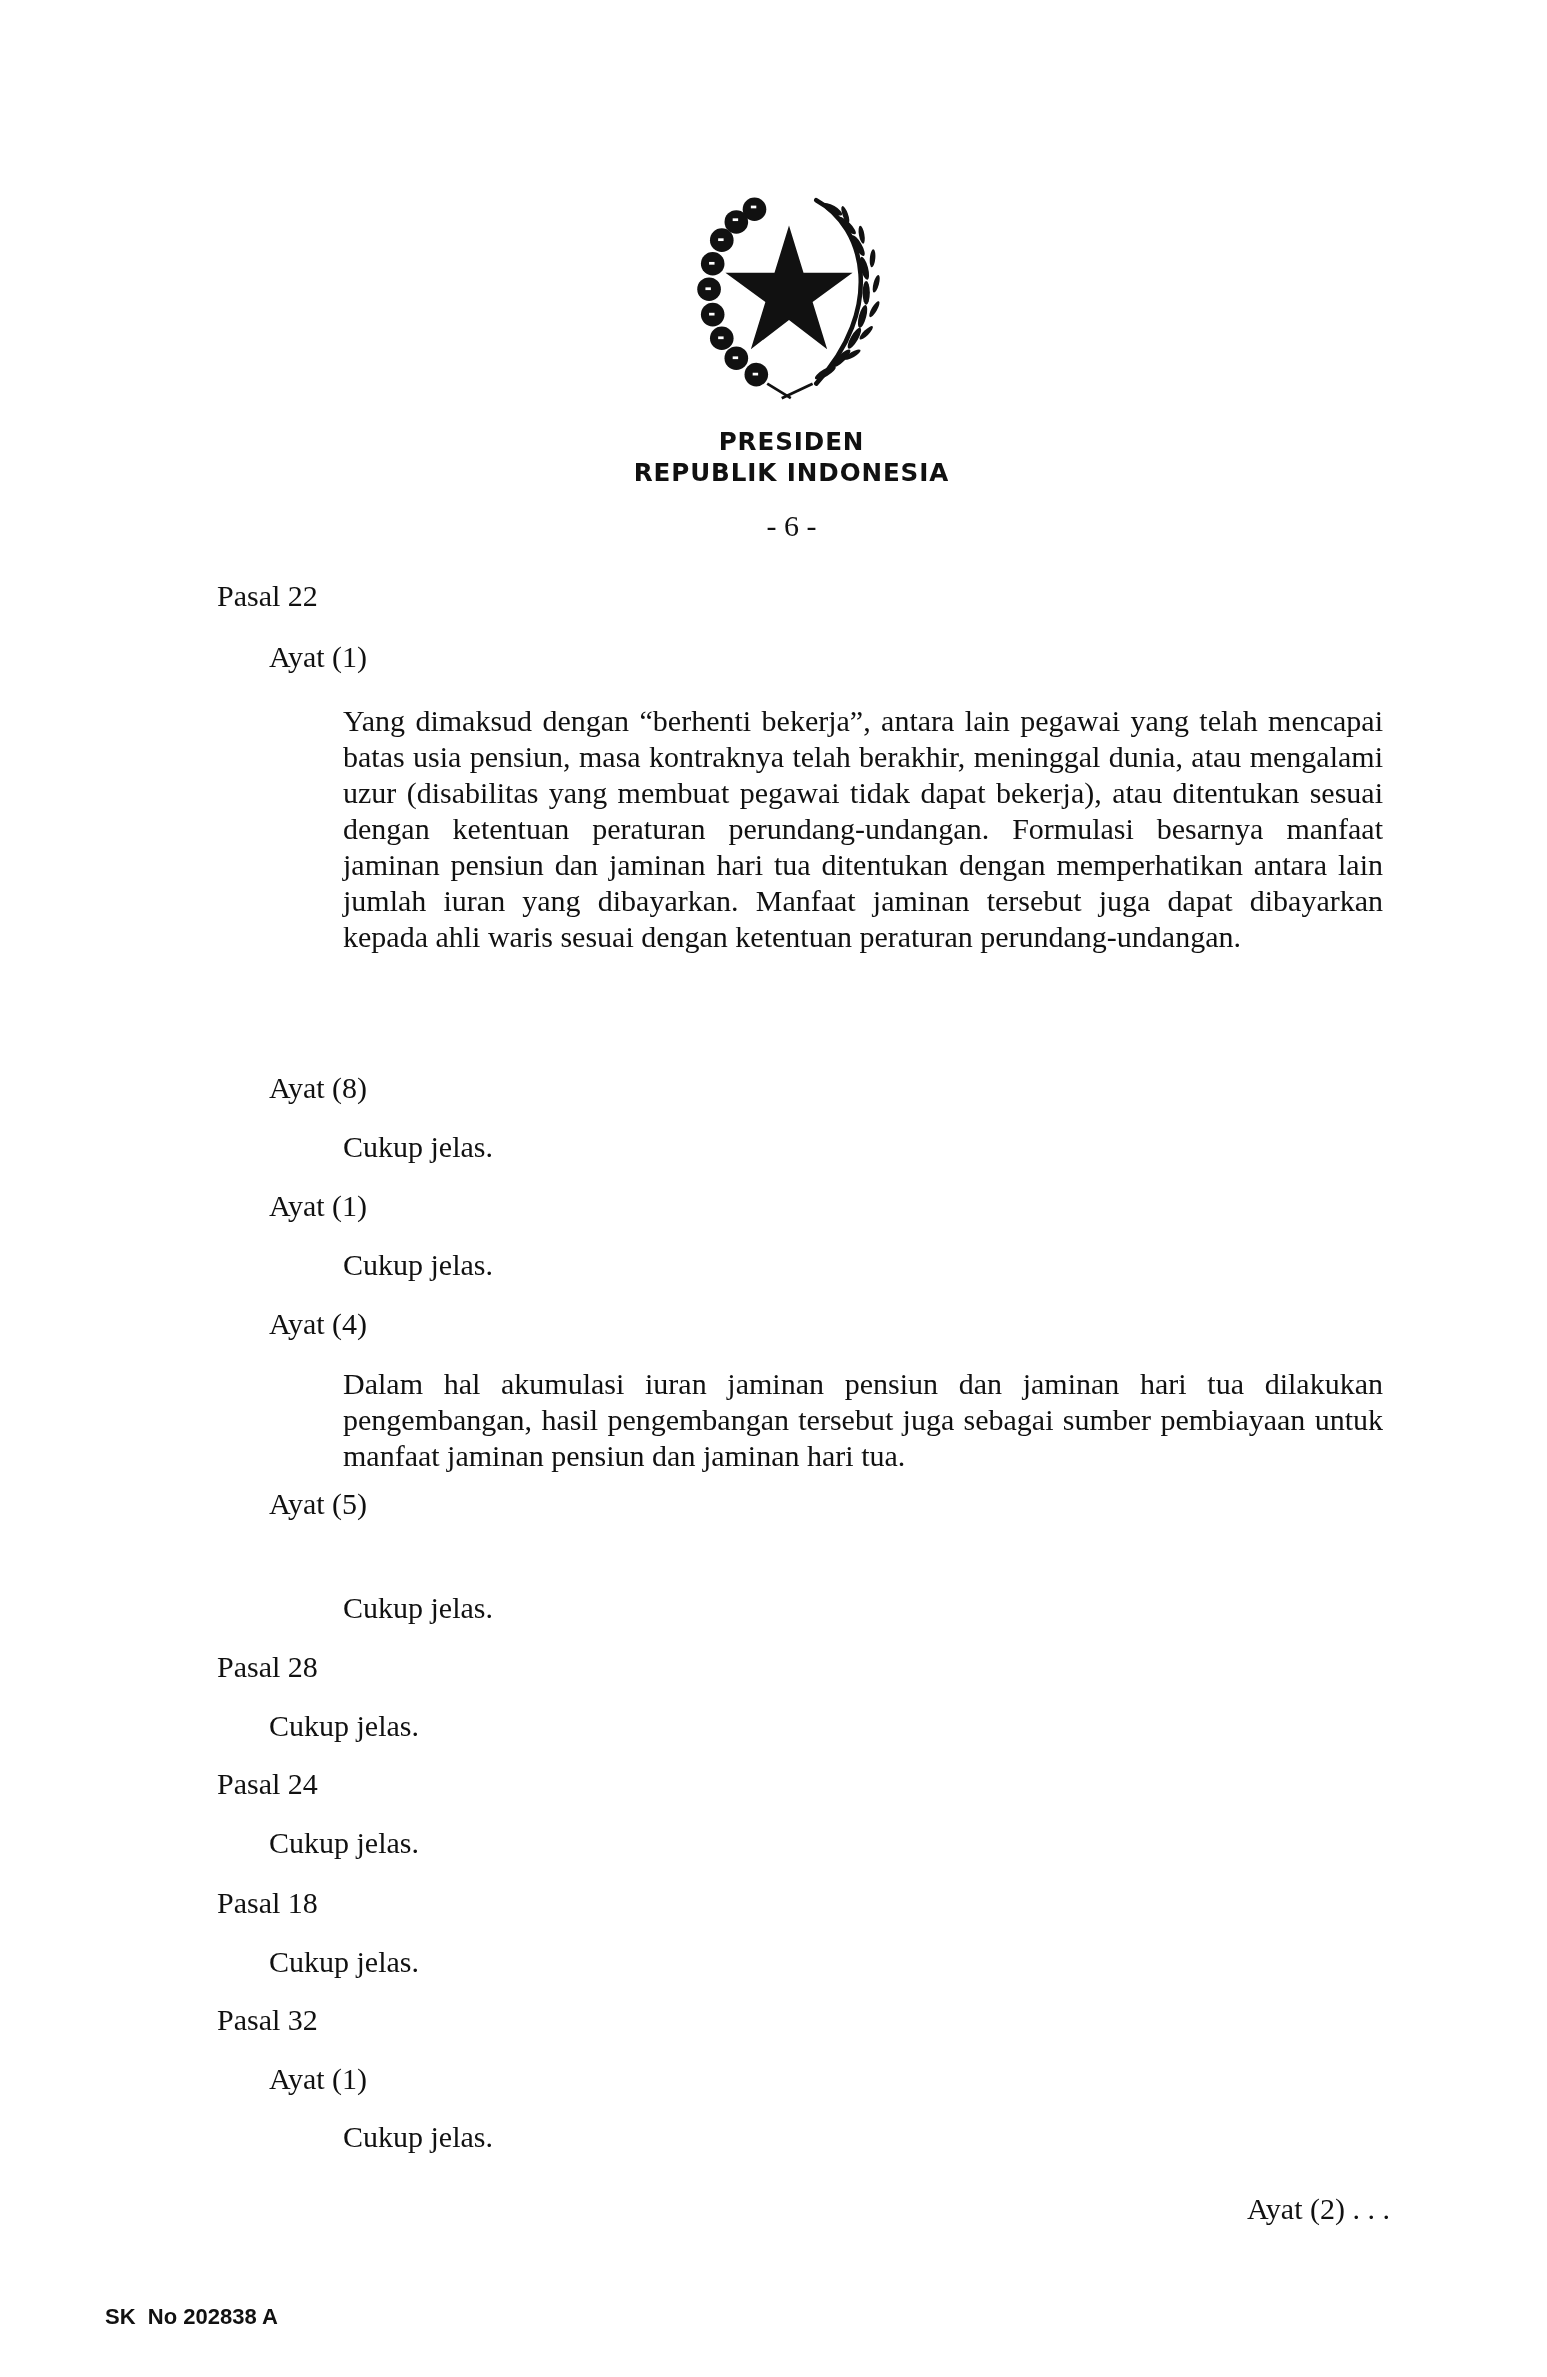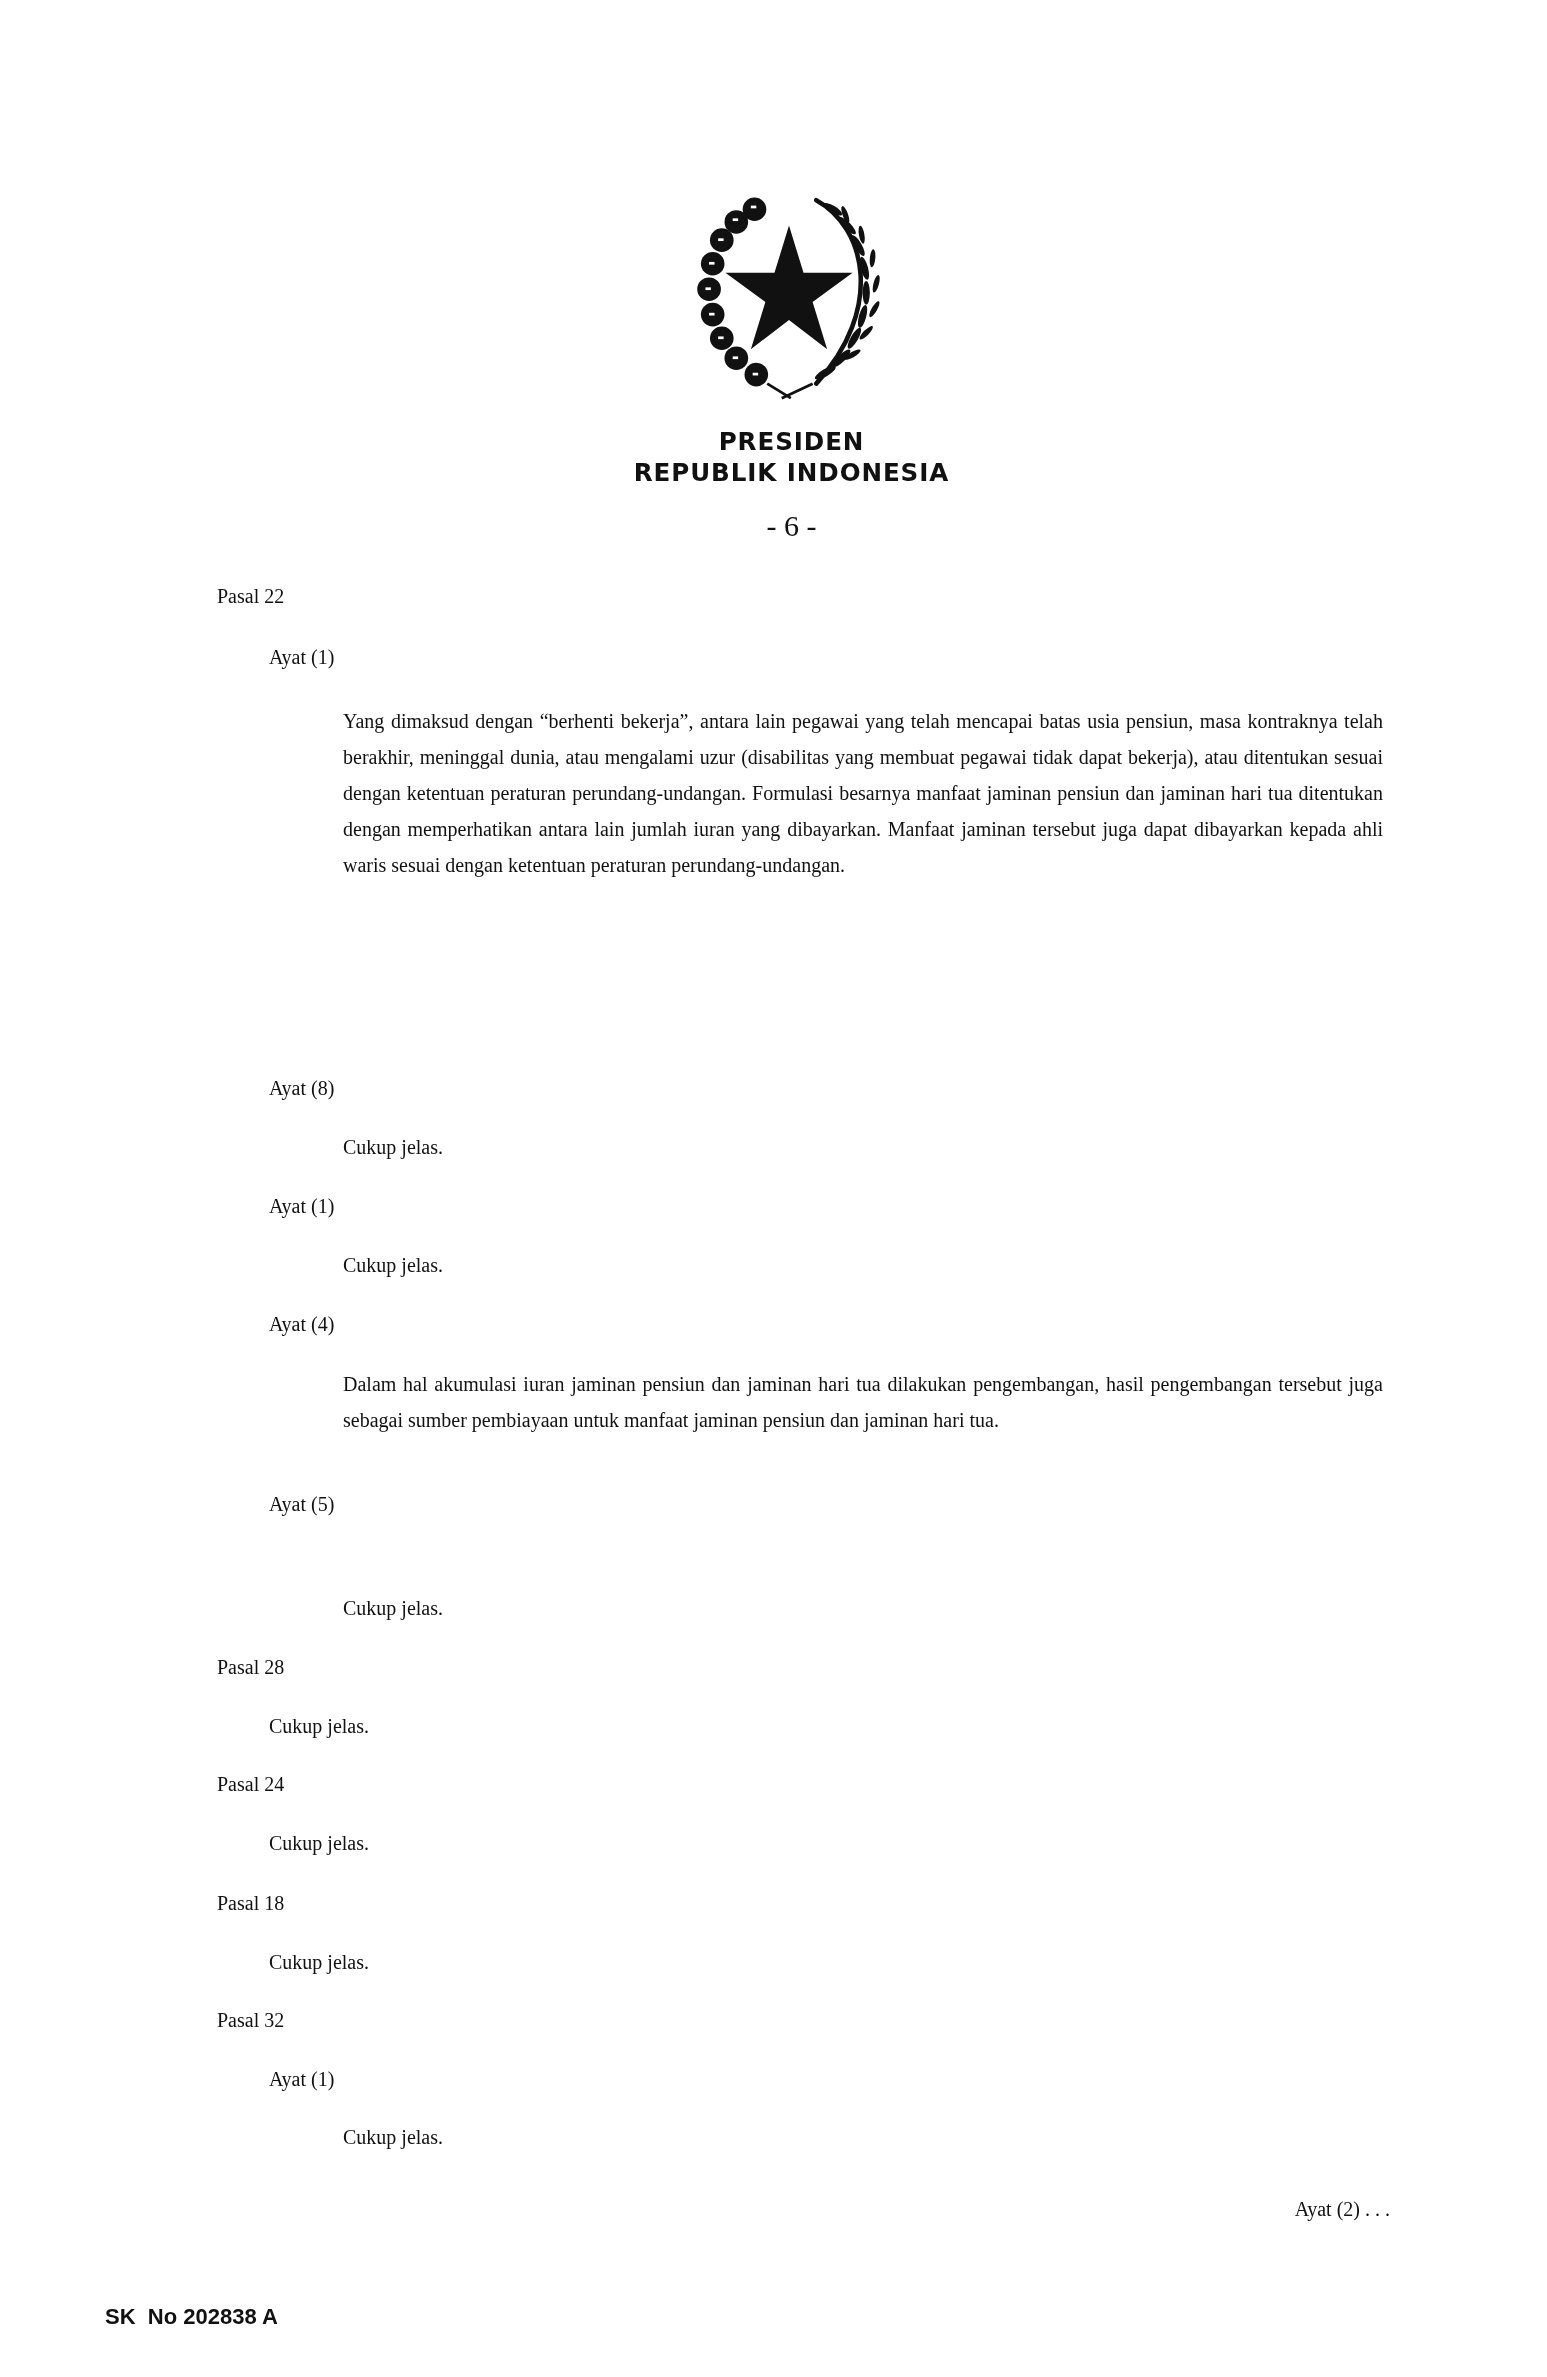--- a/index.html
+++ b/index.html
@@ -1,22 +1,22 @@
 <!DOCTYPE html>
 <html style="font-size:14.6px"><head>
 <meta charset="utf-8">
 <style>
   html, body { margin:0; padding:0; background:#ffffff; }
   body { width:1548px; height:2377px; position:relative; overflow:hidden; color:#111; }
   .abs { position:absolute; white-space:nowrap; }
-  .txt { font-family: "Liberation Serif", "DejaVu Serif", serif; font-size:20px; line-height:36px; }
+  .txt { font-family: "Liberation Serif", "DejaVu Serif", serif; font-size:30px; line-height:36px; }
   .emblem { position:absolute; left:680px; top:182px; width:218px; height:218px; }
   .hdr { position:absolute; left:0; width:1583px; text-align:center; font-family:"DejaVu Sans", "Liberation Sans", sans-serif; font-weight:bold; font-size:24.6px; letter-spacing:0.9px; }
   .pagenum { position:absolute; left:0; width:1583px; text-align:center; font-family:"Liberation Serif", serif; font-size:30px; }
-  .para { position:absolute; left:343px; width:1040px; font-family:"Liberation Serif", "DejaVu Serif", serif; font-size:20px; line-height:36px; text-align:justify; }
+  .para { position:absolute; left:343px; width:1040px; font-family:"Liberation Serif", "DejaVu Serif", serif; font-size:30px; line-height:36px; text-align:justify; }
   .sk { font-family:Liberation Sans, sans-serif; font-weight:bold; font-size:22px; }
 </style>
 </head>
 <body>
 
 <div class="emblem">
   <svg width="218" height="218" viewBox="0 0 240 240">
 
     <g fill="#111">
       <circle cx="82" cy="30" r="13"></circle>

